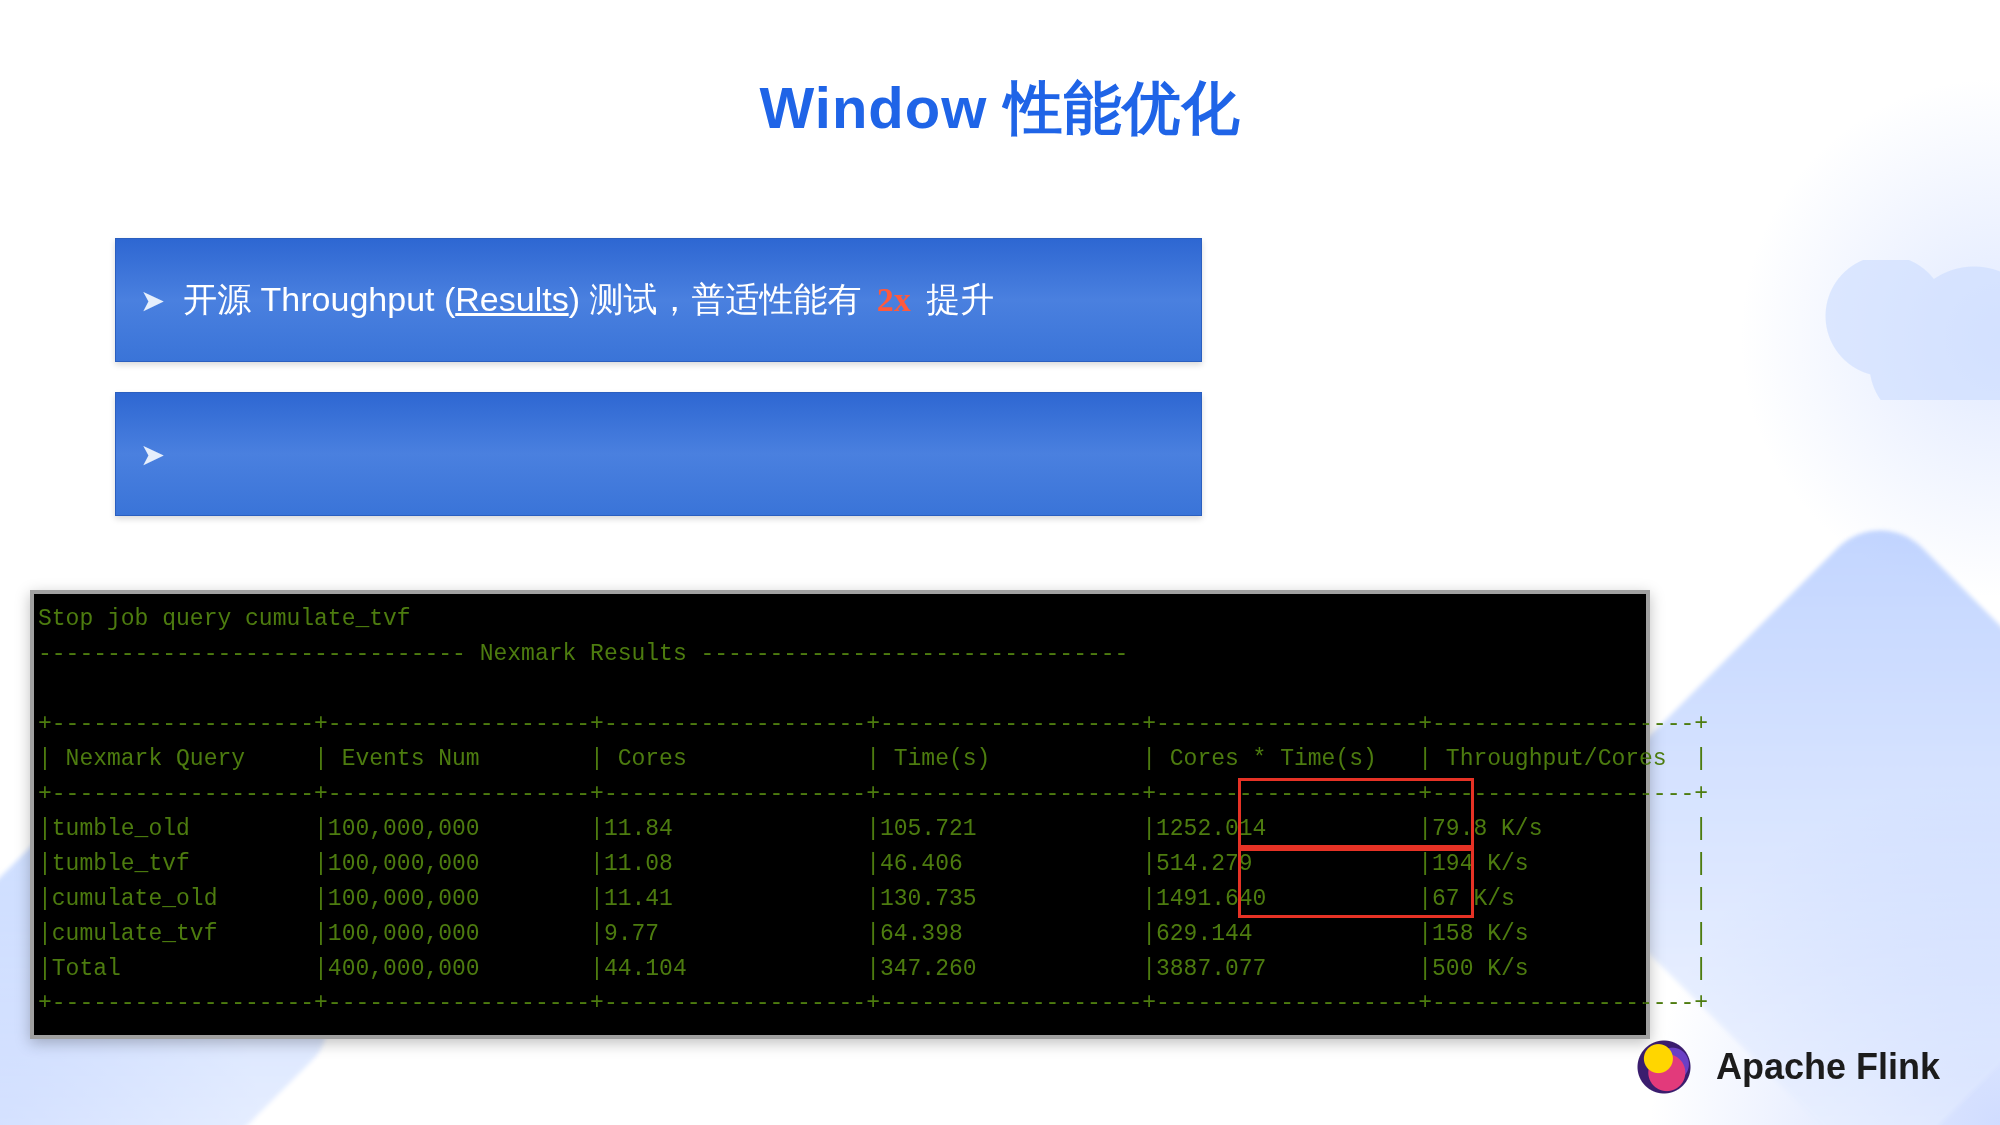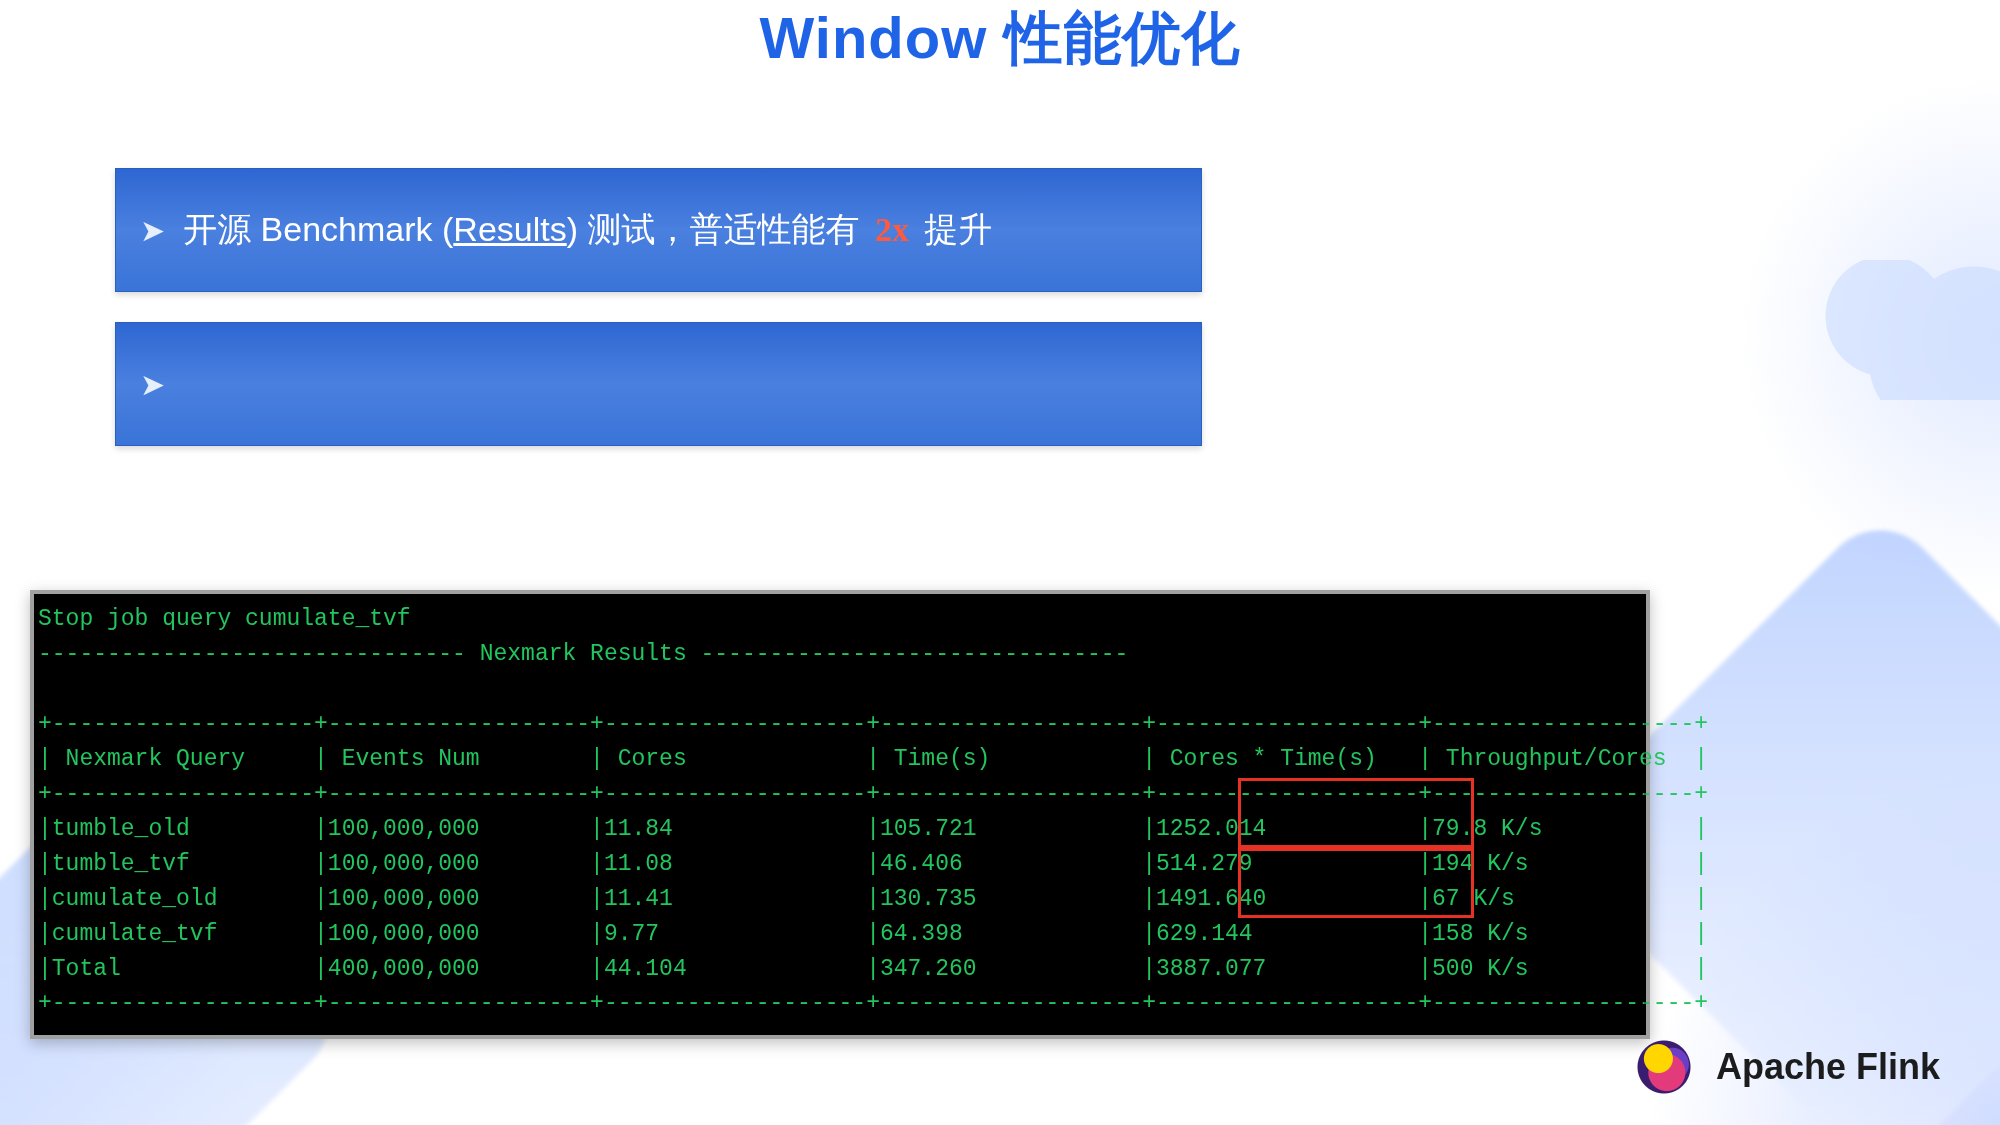--- a/index.html
+++ b/index.html
@@ -51,20 +51,21 @@
     background:
       radial-gradient(circle at 30% 40%, #cbdcff 0 60px, transparent 61px),
       radial-gradient(circle at 70% 55%, #cbdcff 0 70px, transparent 71px),
       radial-gradient(circle at 50% 75%, #cbdcff 0 60px, transparent 61px);
     opacity:0.6;
   }
 
   .title {
     position: relative;
     text-align: center;
+    padding-top: 70px;
     font-size: 58px;
     font-weight: 800;
     color: #1f64e7;
     letter-spacing: 1px;
   }
 
   .bullets {
     position: relative;
     margin: 90px 0 0 115px;
     width: 1087px;
@@ -100,21 +101,21 @@
   }
   .terminal-wrap::after{ 
     content:"";
     position:absolute; inset:0;
     border-right:2px solid rgba(0,0,0,0.35);
     border-bottom:2px solid rgba(0,0,0,0.35);
     pointer-events:none;
   }
   .terminal {
     background: #000;
-    color: #22c55e;
+    color: #4d7c0f;
     font-family: "Courier New", monospace;
     font-size: 23px;
     line-height: 1.52;
     white-space: pre;
     padding: 8px 4px 14px 4px;
   }
   .box-red-1, .box-red-2 {
     position:absolute;
     border:3px solid #e63225;
     pointer-events:none;
@@ -151,21 +152,21 @@
 
 <div class="bg"></div>
 <div class="cloud-top"></div>
 
 <div class="title">Window 性能优化</div>
 
 <div class="bullets">
   <div class="bullet">
     <span class="arrow">➤</span>
     <span>
-      <span>开源 Benchmark (</span><span class="underline">Results</span><span>) 测试，普适性能有 </span><span class="hl">2x</span><span> 提升</span>
+      <span>开源 Throughput (</span><span class="underline">Results</span><span>) 测试，普适性能有 </span><span class="hl">2x</span><span> 提升</span>
     </span>
   </div>
   <div class="bullet">
     <span class="arrow">➤</span>
   </div>
 </div>
 
 <div class="terminal-wrap">
 <div class="terminal"><span>Stop job query cumulate_tvf</span>
 <span>------------------------------- Nexmark Results -------------------------------</span>

